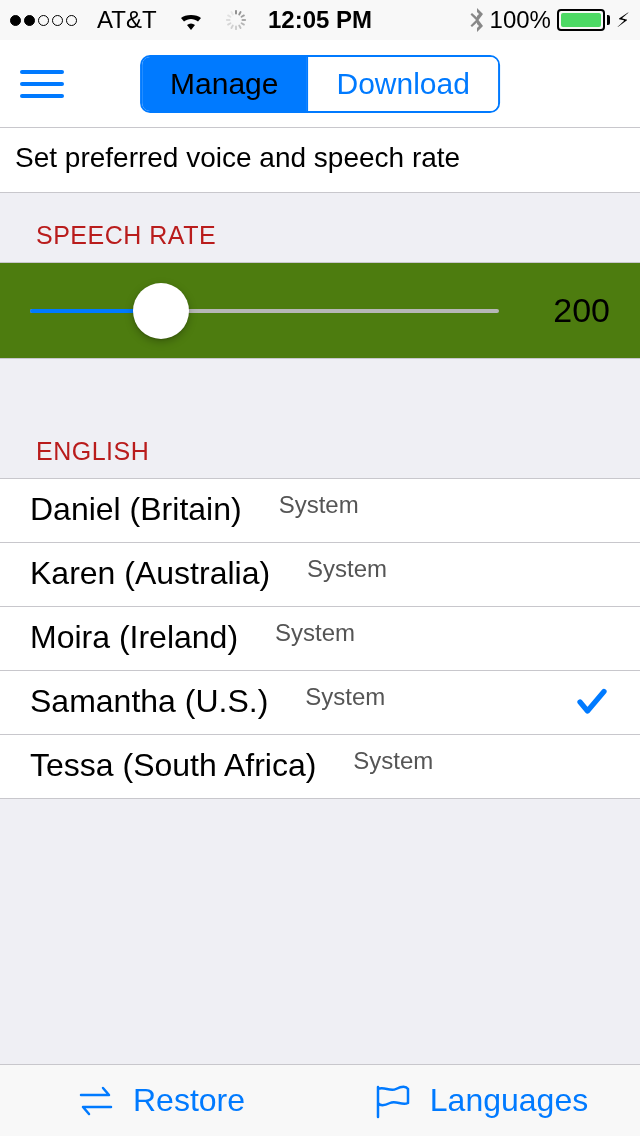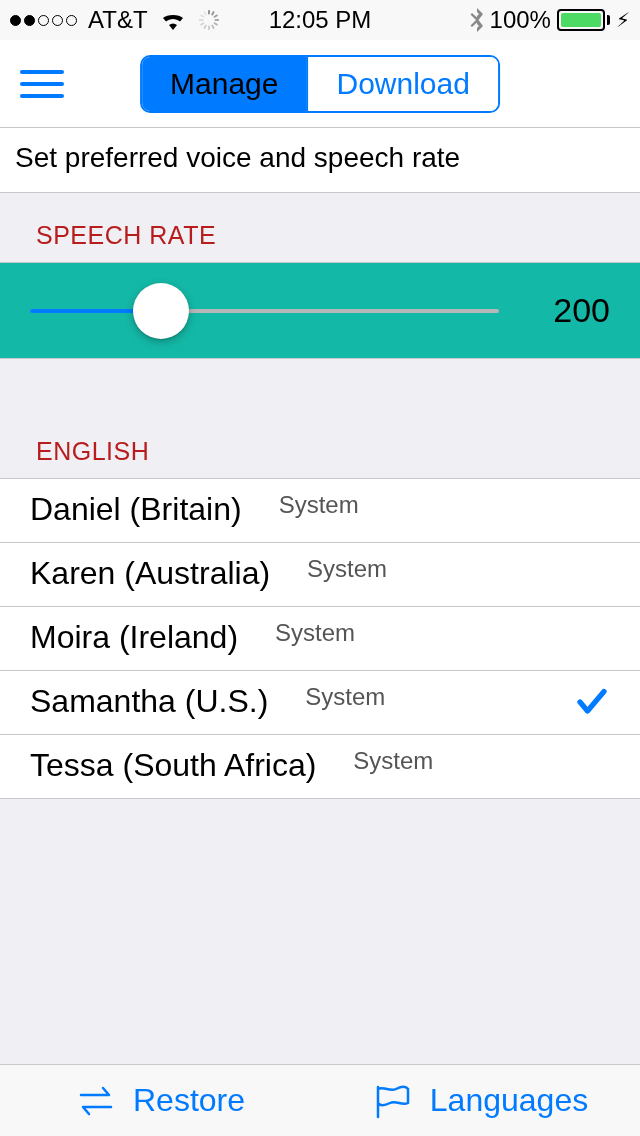--- a/index.html
+++ b/index.html
@@ -14,27 +14,27 @@
     .status-bar {
       height: 40px;
       background: #f8f8f8;
       display: flex;
       align-items: center;
       justify-content: space-between;
       padding: 0 10px;
       font-size: 24px;
       color: #000;
     }
-    .status-left { display: flex; align-items: center; gap: 11px; }
+    .status-left { display: flex; align-items: center; gap: 20px; }
     .signal-dots { display: flex; gap: 3px; align-items: center; }
     .dot { width: 11px; height: 11px; border-radius: 50%; border: 1.5px solid #000; }
     .dot.filled { background: #000; }
     .wifi-icon { width: 28px; height: 20px; }
     .spinner { width: 22px; height: 22px; }
-    .status-center { font-weight: 400; position: absolute; left: 50%; transform: translateX(-50%); }
+    .status-center { font-weight: 700; position: absolute; left: 50%; transform: translateX(-50%); }
     .status-right { display: flex; align-items: center; gap: 6px; }
     .bt-icon { width: 14px; height: 24px; color: #888; }
     .battery { display: flex; align-items: center; gap: 2px; }
     .battery-body { width: 48px; height: 22px; border: 2px solid #000; border-radius: 4px; position: relative; padding: 2px; }
     .battery-fill { width: 100%; height: 100%; background: #4cd964; border-radius: 2px; }
     .battery-tip { width: 3px; height: 10px; background: #000; border-radius: 0 2px 2px 0; }
     .bolt { font-size: 20px; }
 
     .top-bar {
       height: 88px;
@@ -77,21 +77,21 @@
     }
 
     .section-header {
       font-size: 25px;
       color: #b91c1c;
       padding: 28px 36px 12px;
       letter-spacing: 0.5px;
     }
 
     .slider-row {
-      background: #14b8a6;
+      background: #4d7c0f;
       border-top: 1px solid #c8c7cc;
       border-bottom: 1px solid #c8c7cc;
       padding: 28px 30px;
       display: flex;
       align-items: center;
       gap: 41px;
     }
     .slider-track {
       flex: 1;
       height: 4px;

